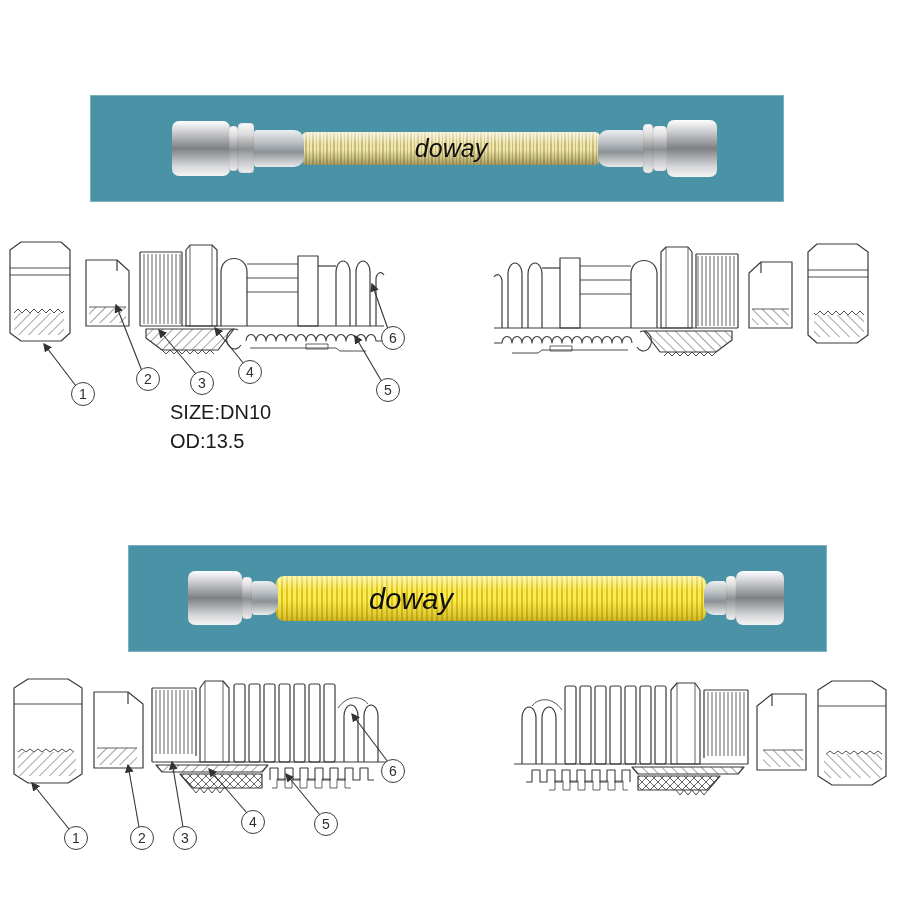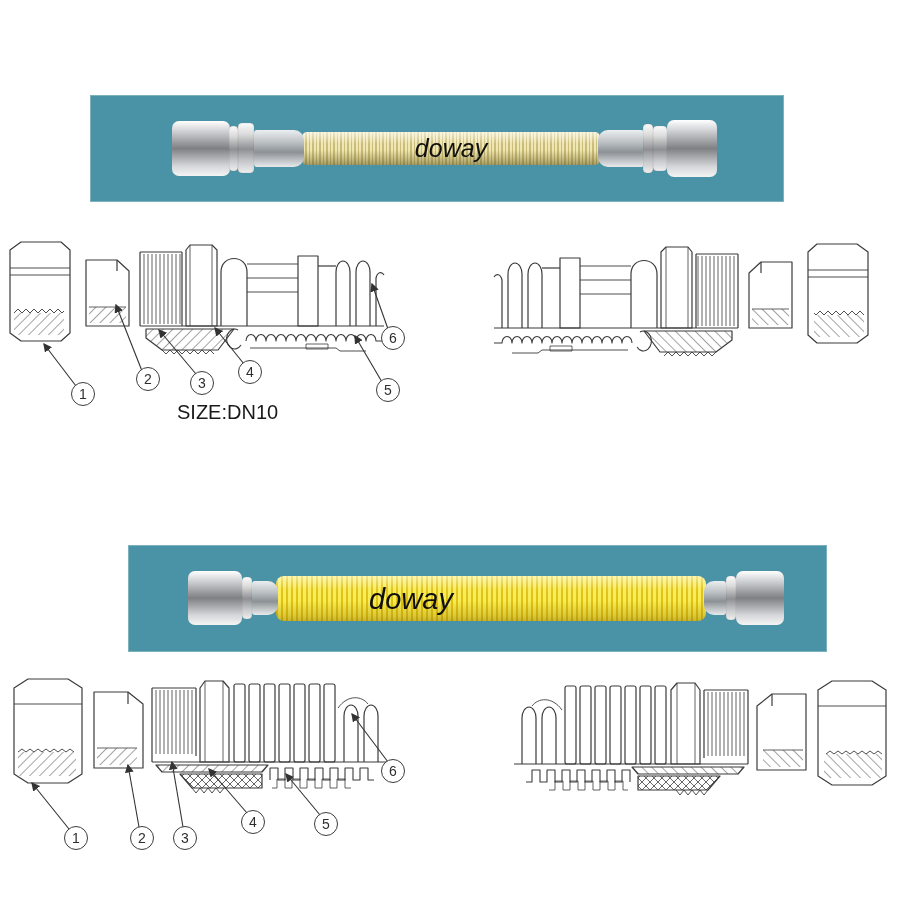--- a/index.html
+++ b/index.html
@@ -28,21 +28,21 @@
          font-family:"Liberation Sans",sans-serif;}
   .brand-top{left:212px;top:36px;width:298px;line-height:34px;font-size:25px;}
   .brand-bottom{left:218px;top:34px;width:130px;line-height:40px;font-size:29px;}
   
   .diagram-layer{position:absolute;left:0;top:0;width:900px;height:900px;pointer-events:none;}
   
   .callout{position:absolute;width:24px;height:24px;border:1.5px solid #3c3c3c;border-radius:50%;
            display:flex;align-items:center;justify-content:center;font-size:14px;color:#2e2e2e;
            background:#fff;box-sizing:border-box;}
   
-  .specs{position:absolute;left:177px;top:398px;color:#1a1a1a;font-size:20px;line-height:29px;}
+  .specs{position:absolute;left:170px;top:398px;color:#1a1a1a;font-size:20px;line-height:29px;}
 </style>
 </head>
 <body>
 
 <div class="sheet">
 
   <section class="banner banner-top" style="background:#4a93a6;">
     <div class="part hose-gold" style="left:212px;top:37px;width:298px;height:33px;"></div>
     <div class="part chrome-nut" style="left:82px;top:26px;width:58px;height:55px;"></div>
     <div class="part chrome" style="left:139px;top:31px;width:9px;height:45px;"></div>
@@ -168,15 +168,16 @@
 
   <div class="callout" style="left:64px;top:826px;">1</div>
   <div class="callout" style="left:130px;top:826px;">2</div>
   <div class="callout" style="left:173px;top:826px;">3</div>
   <div class="callout" style="left:241px;top:810px;">4</div>
   <div class="callout" style="left:314px;top:812px;">5</div>
   <div class="callout" style="left:381px;top:759px;">6</div>
 
   <div class="specs">
     <div>SIZE:DN10</div>
+    <div>OD:13.5</div>
   </div>
 
 </div>
 
 </body></html>

